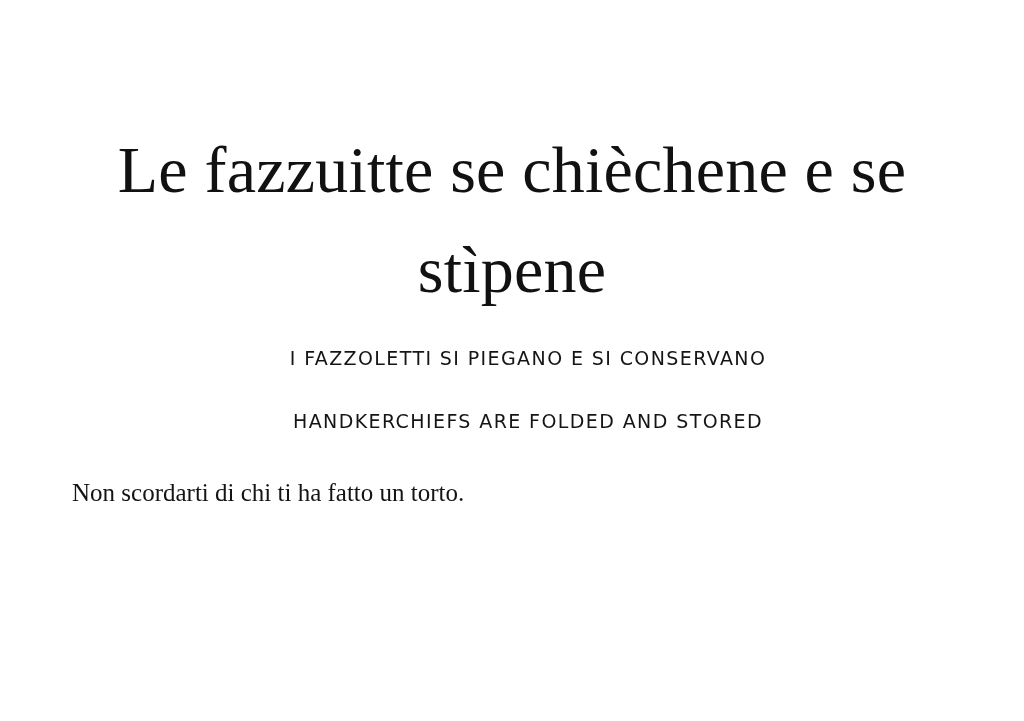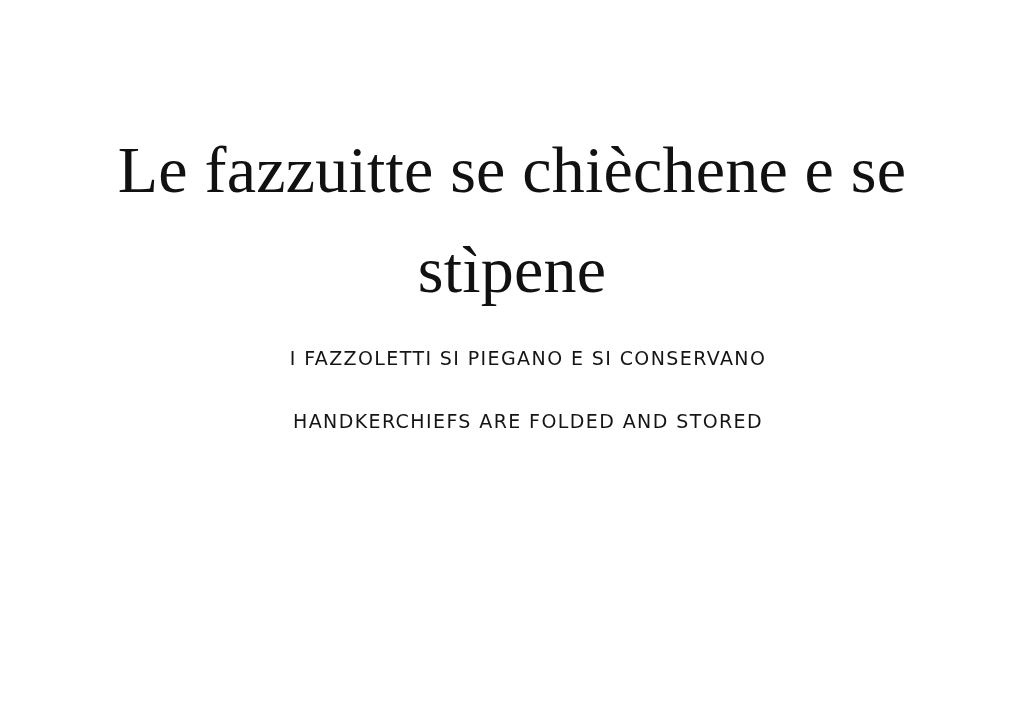--- a/index.html
+++ b/index.html
@@ -84,15 +84,16 @@
 
 <div class="page">
 
   <div class="headline">Le fazzuitte se chièchene e se stìpene</div>
 
   <div class="subline italian">I FAZZOLETTI SI PIEGANO E SI CONSERVANO</div>
 
   <div class="subline english">HANDKERCHIEFS ARE FOLDED AND STORED</div>
 
   <div class="gloss-row">
+    <div class="gloss left">Non scordarti di chi ti ha fatto un torto.</div>
   </div>
 
 </div>
 
 </body></html>

